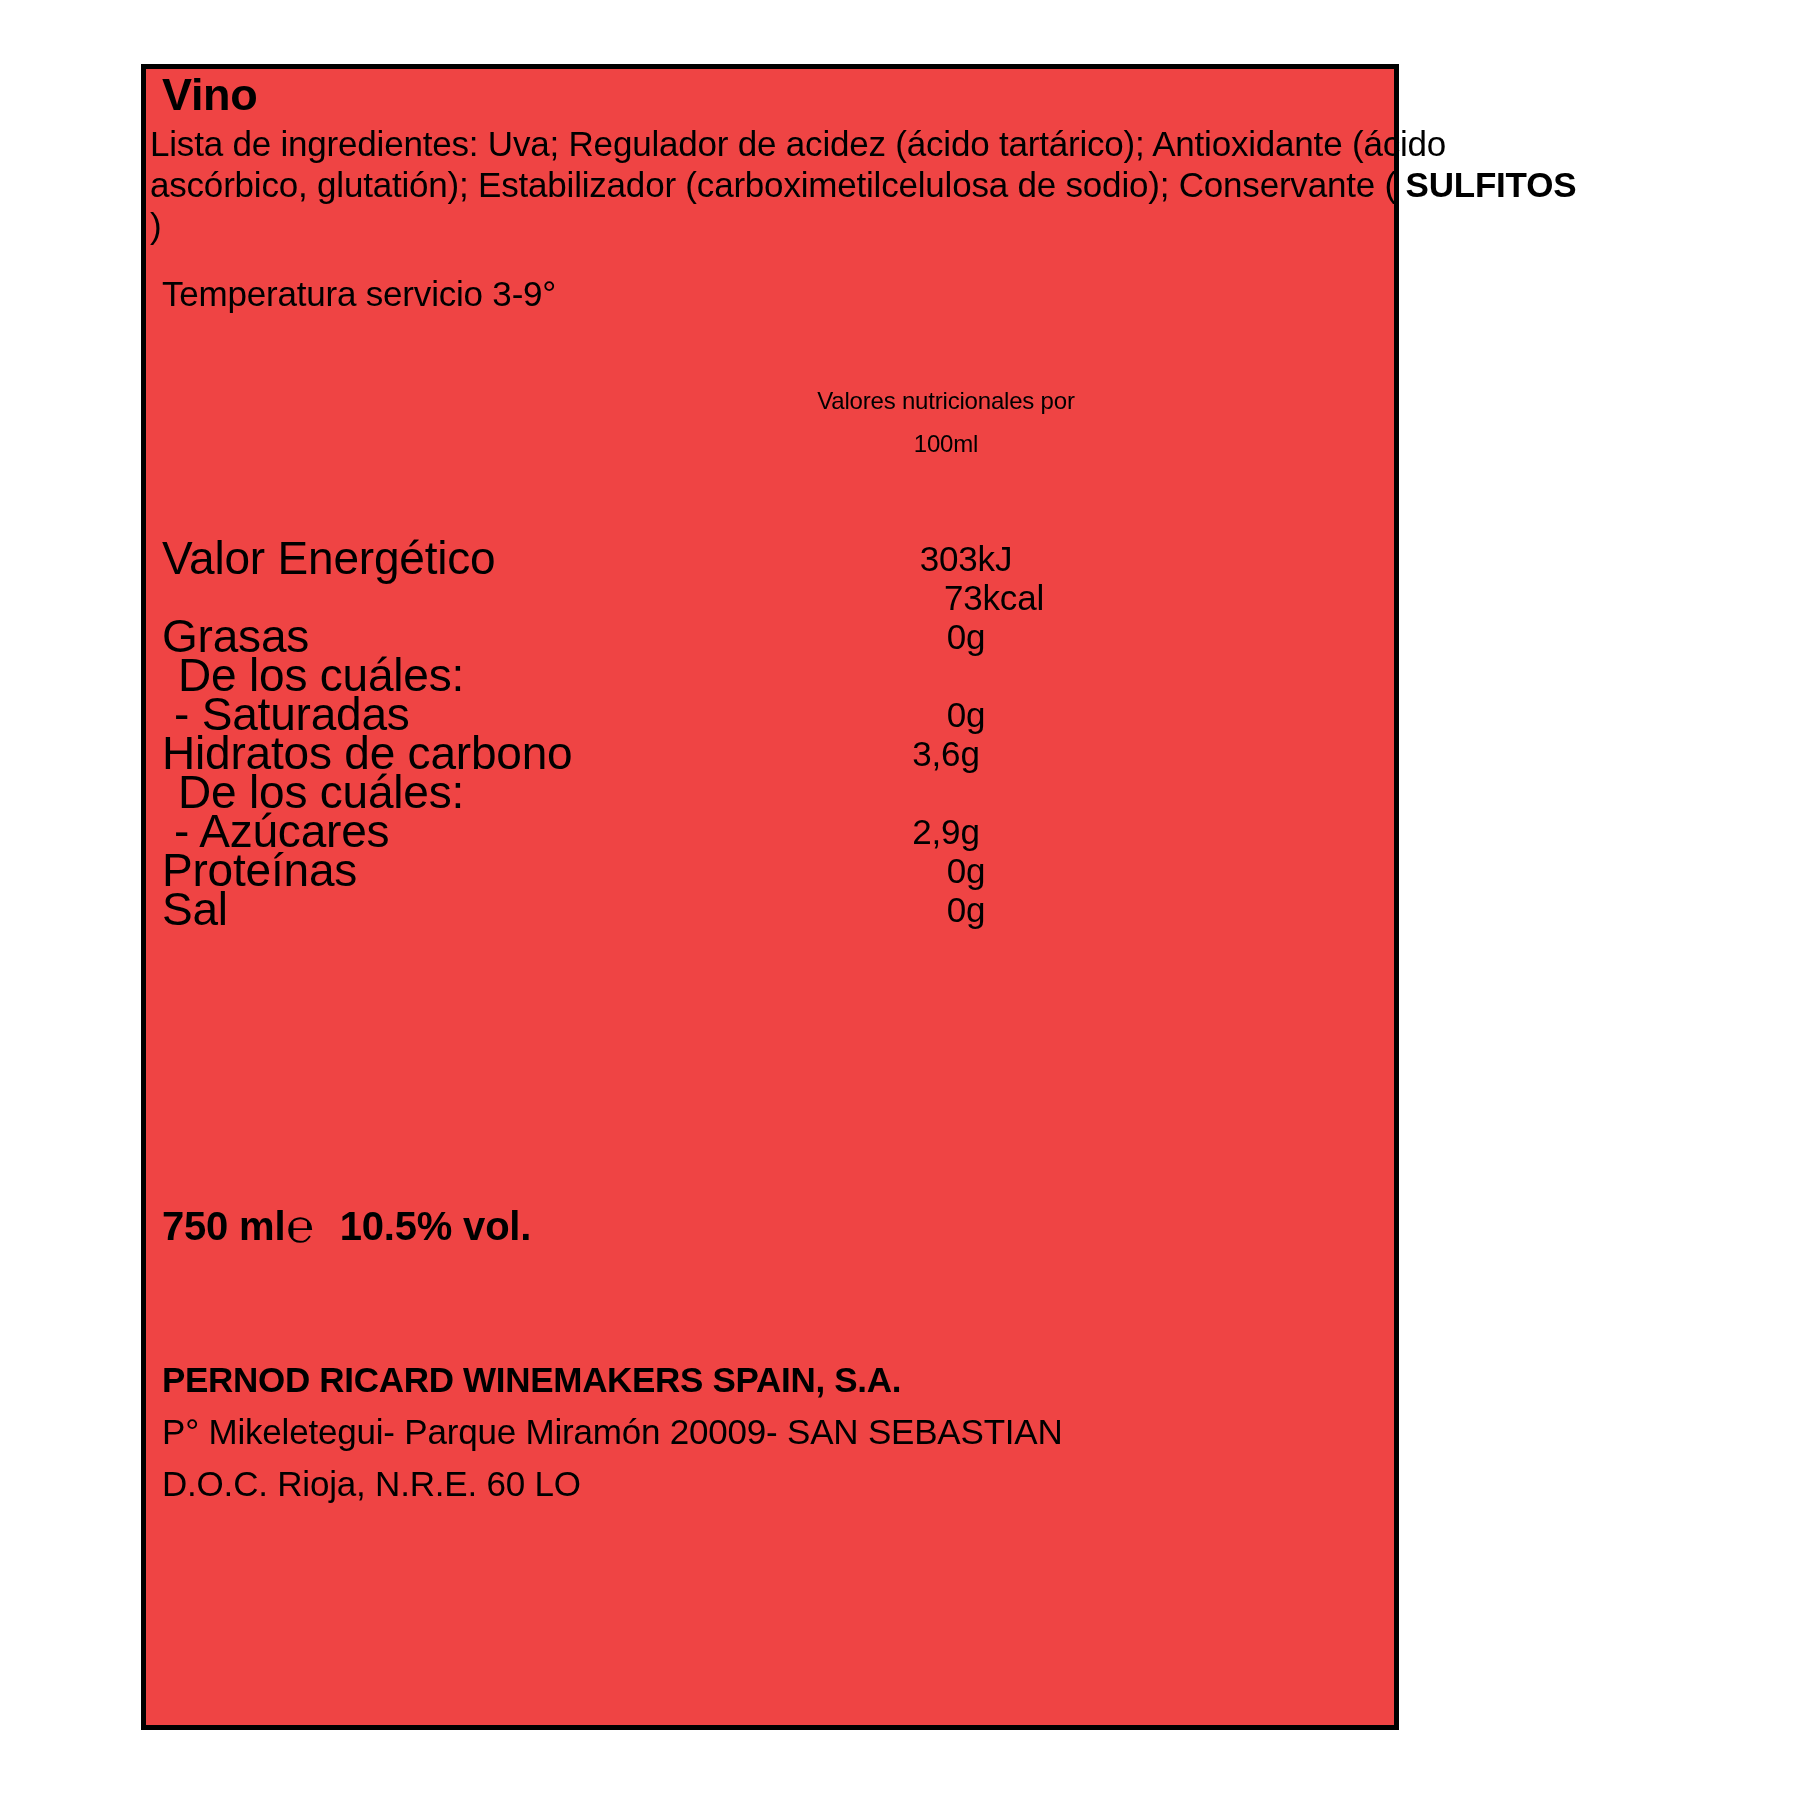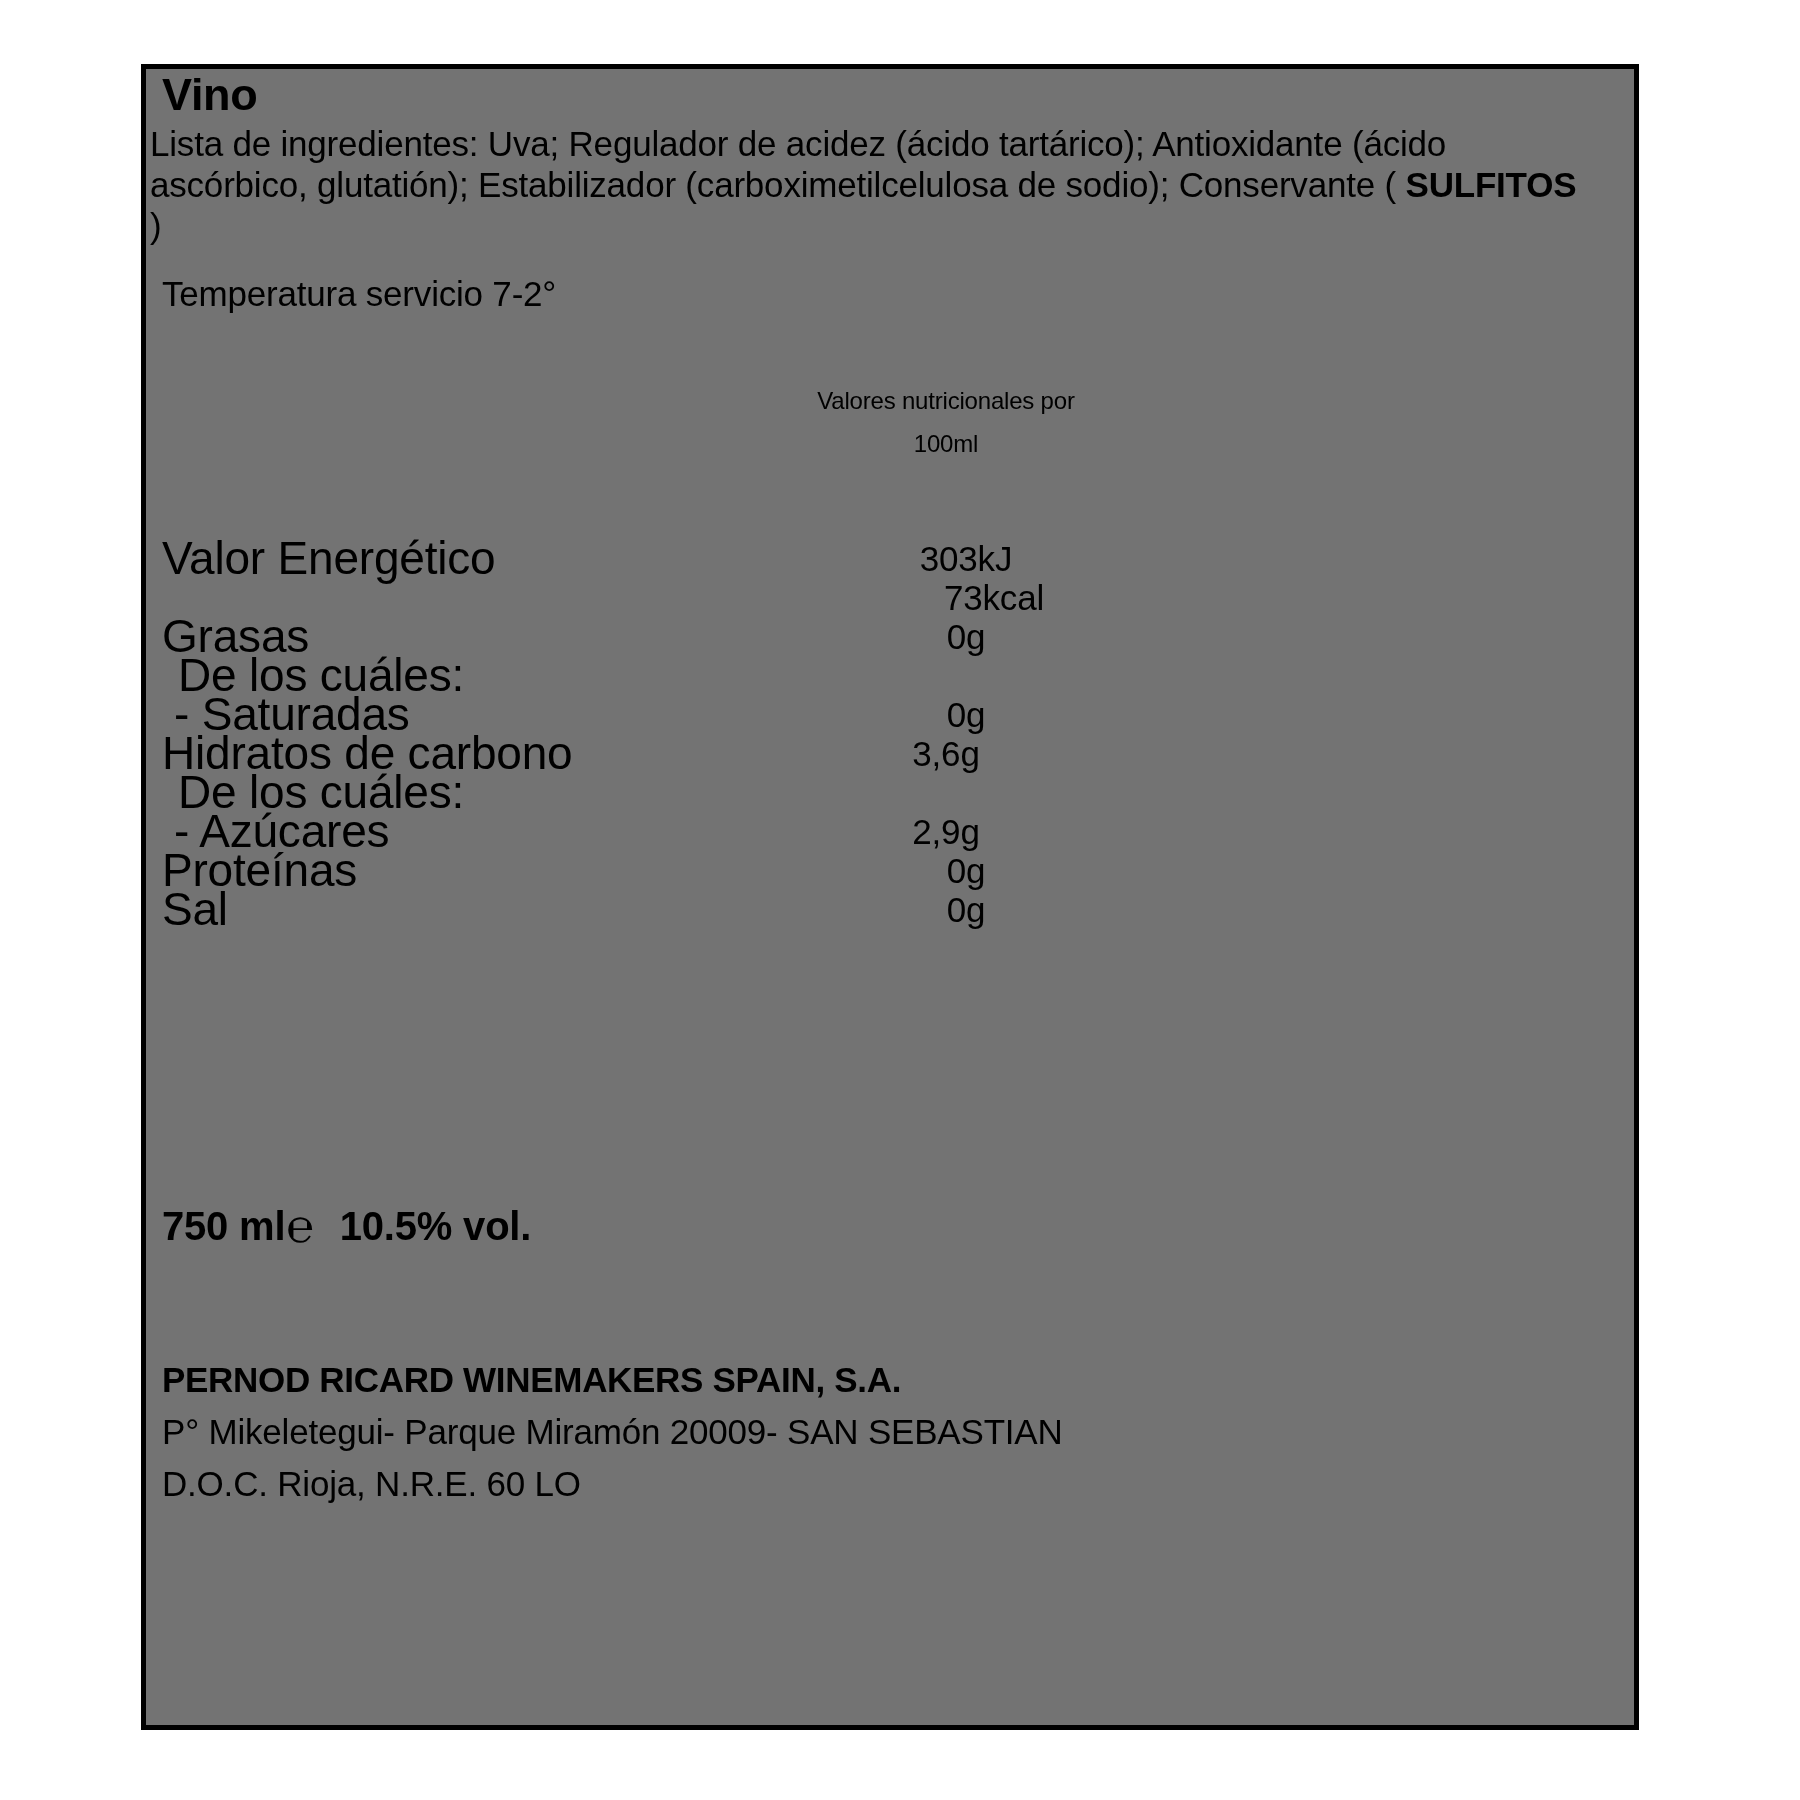--- a/index.html
+++ b/index.html
@@ -12,25 +12,25 @@
     height: 1800px;
     font-family: "Liberation Sans", sans-serif;
     color: #000000;
     -webkit-font-smoothing: antialiased;
   }
 
   .label-frame {
     position: absolute;
     left: 141px;
     top: 64px;
-    width: 1498px;
+    width: 1258px;
     height: 1666px;
     border: 5px solid #000000;
     box-sizing: border-box;
-    background: #737373;
+    background: #ef4444;
   }
 
   .inner {
     position: absolute;
     left: 0;
     top: 0;
     width: 100%;
     height: 100%;
   }
 
@@ -172,21 +172,21 @@
 
 <div class="label-frame">
   <div class="inner">
 
     <div class="product-title">Vino</div>
 
     <div class="ingredients">
       <span>Lista de ingredientes: Uva; Regulador de acidez (ácido tartárico); Antioxidante (ácido ascórbico, glutatión); Estabilizador (carboximetilcelulosa de sodio); Conservante ( </span><b>SULFITOS</b><span> )</span>
     </div>
 
-    <div class="serving-temp">Temperatura servicio 7-2°</div>
+    <div class="serving-temp">Temperatura servicio 3-9°</div>
 
     <div class="nutri-header">
       <div>Valores nutricionales por</div>
       <div>100ml</div>
     </div>
 
     <div class="nutri-table">
 
 
       <div class="nrow">

